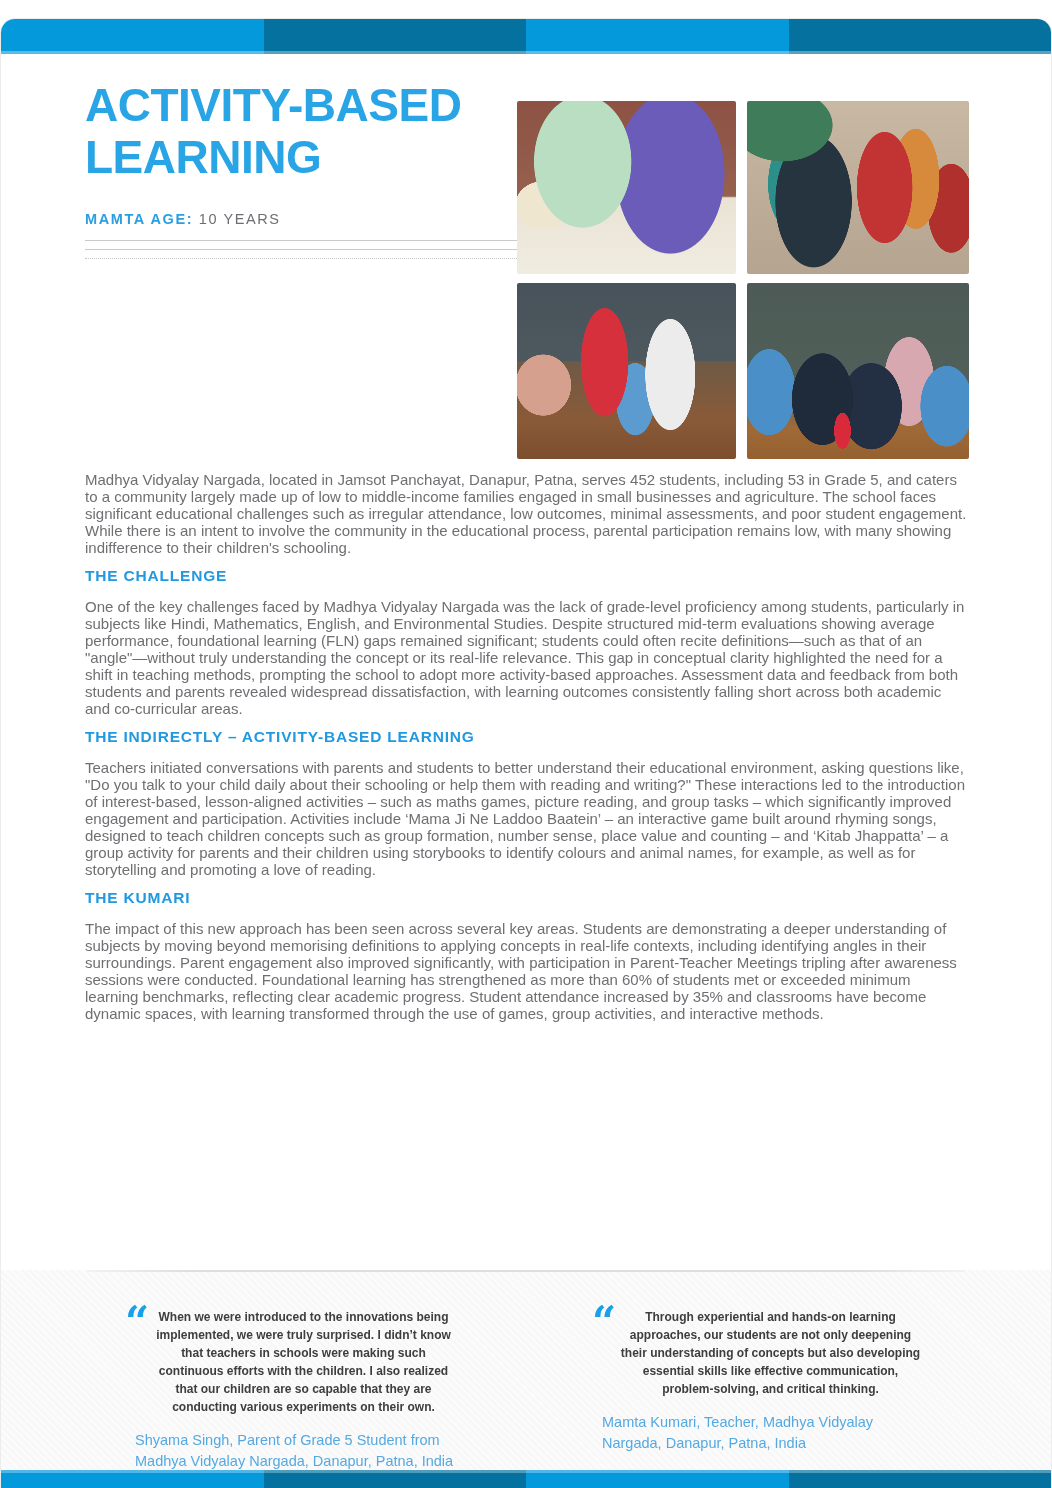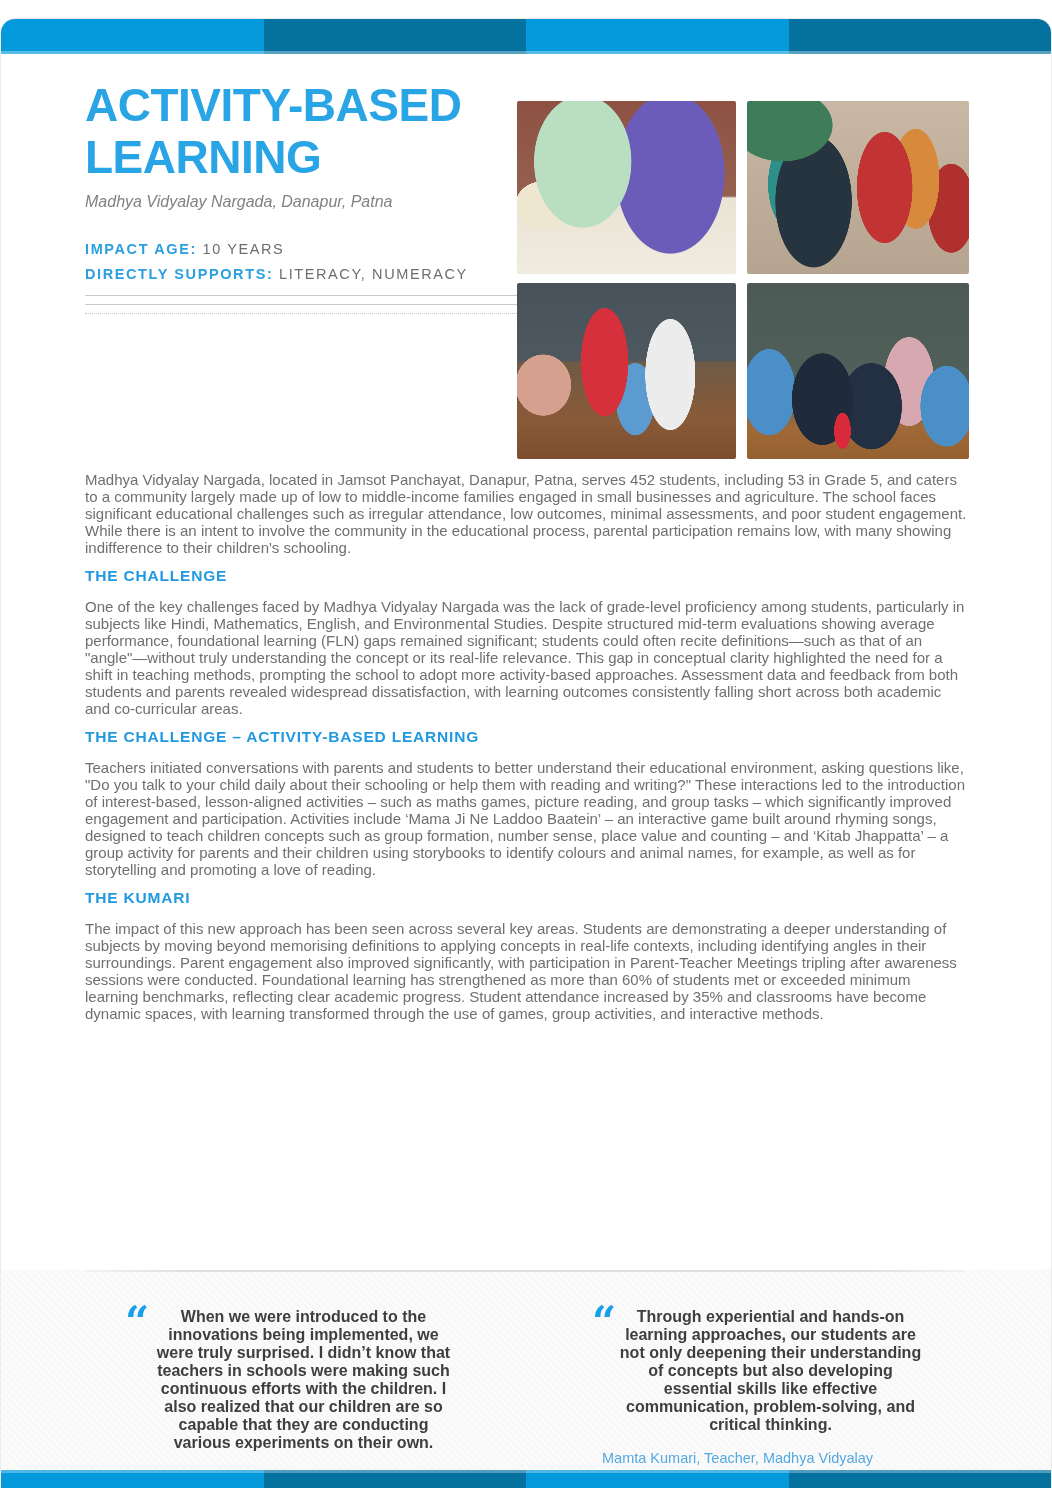--- a/index.html
+++ b/index.html
@@ -72,51 +72,46 @@
   .quotes-section{
     position:absolute;left:0;right:0;bottom:35px;height:200px;
     background:
       repeating-linear-gradient(45deg, rgba(0,0,0,0.015) 0 2px, transparent 2px 5px),
       #FBFBFB;
   }
   .quotes-divider{width:878px;height:2px;margin:0 auto;background:linear-gradient(90deg, #f2f2f2, #dedede 12%, #dedede 88%, #f2f2f2);}
   .quotes-row{display:flex;gap:52px;padding:20px 84px 0;}
   .quote-col{position:relative;flex:1 1 50%;}
   .qmark{position:absolute;left:0;top:-6px;font-size:42px;line-height:1;font-weight:800;color:#18A0E8;font-family:"DejaVu Serif",serif;}
-  .quote-text{margin:0;text-align:center;font-size:16px;line-height:18px;font-weight:700;color:#3E3E40;padding:0 4px 0 26px;}
+  .quote-text{margin:0;text-align:center;font-size:12px;line-height:18px;font-weight:700;color:#3E3E40;padding:0 4px 0 26px;}
   .quote-attr{margin:14px 0 0;font-size:14.5px;line-height:21px;color:#55A9E2;padding-left:10px;}
 </style>
 </head>
 <body>
 
 <div class="page">
 
   <div class="bar top">
     <div class="seg light"></div>
     <div class="seg dark"></div>
     <div class="seg light"></div>
     <div class="seg dark"></div>
   </div>
 
   <header class="header">
     <div class="header-left">
       <h1 class="title">
         <span>ACTIVITY-BASED</span>
         <span>LEARNING</span>
       </h1>
-      <div class="school">Madhya Vidyalay Nargada, Danapur, Patna</div>
 
       <div class="meta">
         <div class="meta-block">
-          <span class="label">IMPACT AGE:</span>
+          <span class="label">MAMTA AGE:</span>
           <span class="value">10 YEARS</span>
-        </div>
-        <div class="meta-block">
-          <span class="label">DIRECTLY SUPPORTS:</span>
-          <span class="value">LITERACY, NUMERACY</span>
         </div>
         <hr class="div">
         <hr class="div">
         <hr class="div dotted">
       </div>
     </div>
 
     <div class="photos">
       <div class="photo p1"></div>
       <div class="photo p2"></div>
@@ -124,21 +119,21 @@
       <div class="photo p4"></div>
     </div>
   </header>
 
   <main class="content">
     <p>Madhya Vidyalay Nargada, located in Jamsot Panchayat, Danapur, Patna, serves 452 students, including 53 in Grade 5, and caters to a community largely made up of low to middle-income families engaged in small businesses and agriculture. The school faces significant educational challenges such as irregular attendance, low outcomes, minimal assessments, and poor student engagement. While there is an intent to involve the community in the educational process, parental participation remains low, with many showing indifference to their children's schooling.</p>
 
     <h2>THE CHALLENGE</h2>
     <p>One of the key challenges faced by Madhya Vidyalay Nargada was the lack of grade-level proficiency among students, particularly in subjects like Hindi, Mathematics, English, and Environmental Studies. Despite structured mid-term evaluations showing average performance, foundational learning (FLN) gaps remained significant; students could often recite definitions—such as that of an "angle"—without truly understanding the concept or its real-life relevance. This gap in conceptual clarity highlighted the need for a shift in teaching methods, prompting the school to adopt more activity-based approaches. Assessment data and feedback from both students and parents revealed widespread dissatisfaction, with learning outcomes consistently falling short across both academic and co-curricular areas.</p>
 
-    <h2>THE CHALLENGE – ACTIVITY-BASED LEARNING</h2>
+    <h2>THE INDIRECTLY – ACTIVITY-BASED LEARNING</h2>
     <p>Teachers initiated conversations with parents and students to better understand their educational environment, asking questions like, "Do you talk to your child daily about their schooling or help them with reading and writing?" These interactions led to the introduction of interest-based, lesson-aligned activities – such as maths games, picture reading, and group tasks – which significantly improved engagement and participation. Activities include ‘Mama Ji Ne Laddoo Baatein’ – an interactive game built around rhyming songs, designed to teach children concepts such as group formation, number sense, place value and counting – and ‘Kitab Jhappatta’ – a group activity for parents and their children using storybooks to identify colours and animal names, for example, as well as for storytelling and promoting a love of reading.</p>
 
     <h2>THE KUMARI</h2>
     <p>The impact of this new approach has been seen across several key areas. Students are demonstrating a deeper understanding of subjects by moving beyond memorising definitions to applying concepts in real-life contexts, including identifying angles in their surroundings. Parent engagement also improved significantly, with participation in Parent-Teacher Meetings tripling after awareness sessions were conducted. Foundational learning has strengthened as more than 60% of students met or exceeded minimum learning benchmarks, reflecting clear academic progress. Student attendance increased by 35% and classrooms have become dynamic spaces, with learning transformed through the use of games, group activities, and interactive methods.</p>
   </main>
 
   <section class="quotes-section">
     <div class="quotes-divider"></div>
     <div class="quotes-row">
       <figure class="quote-col">

